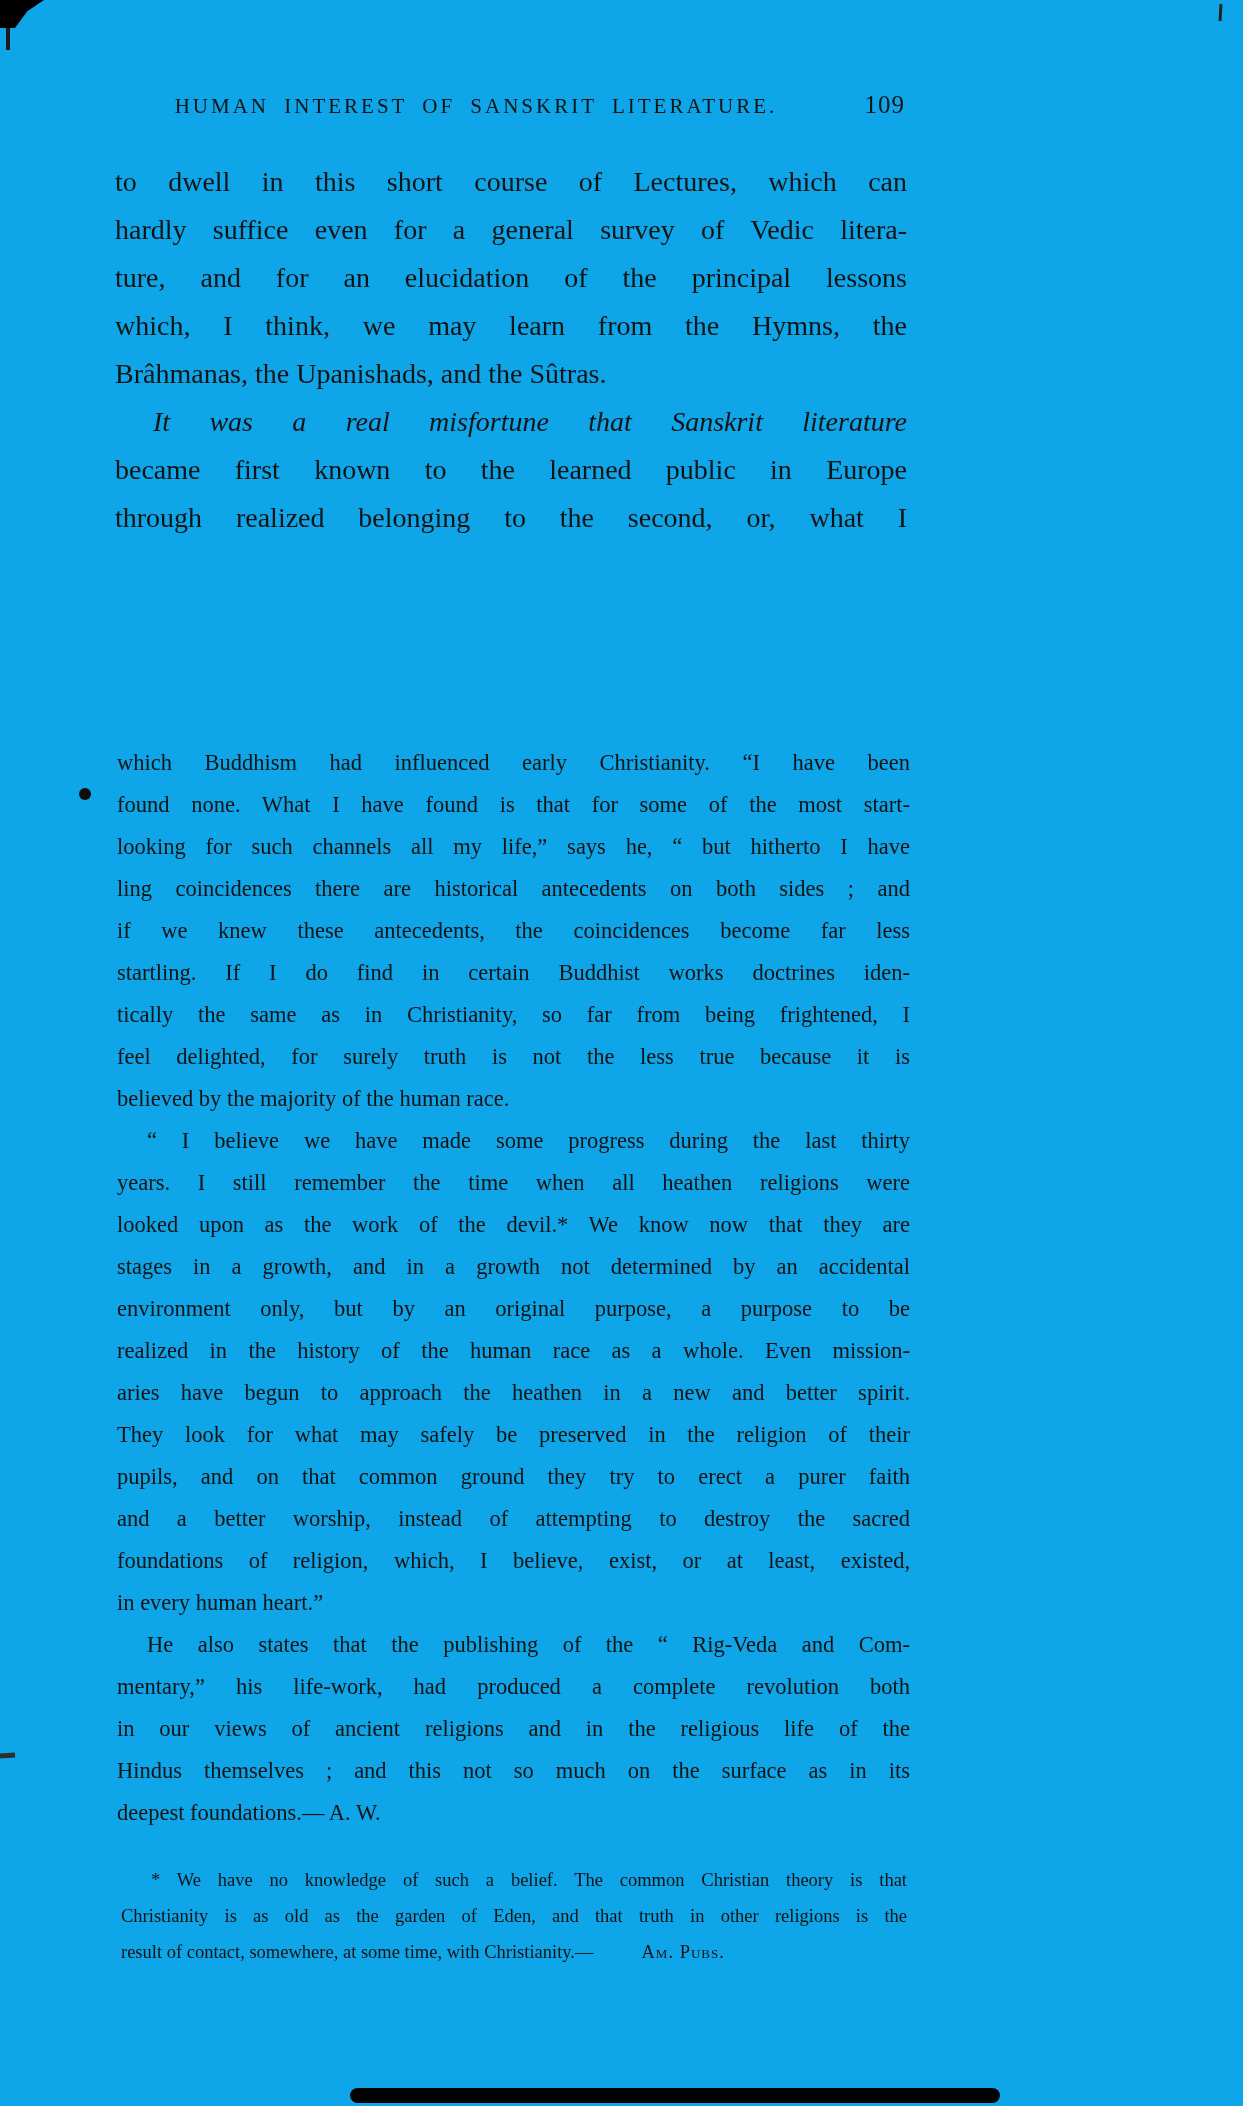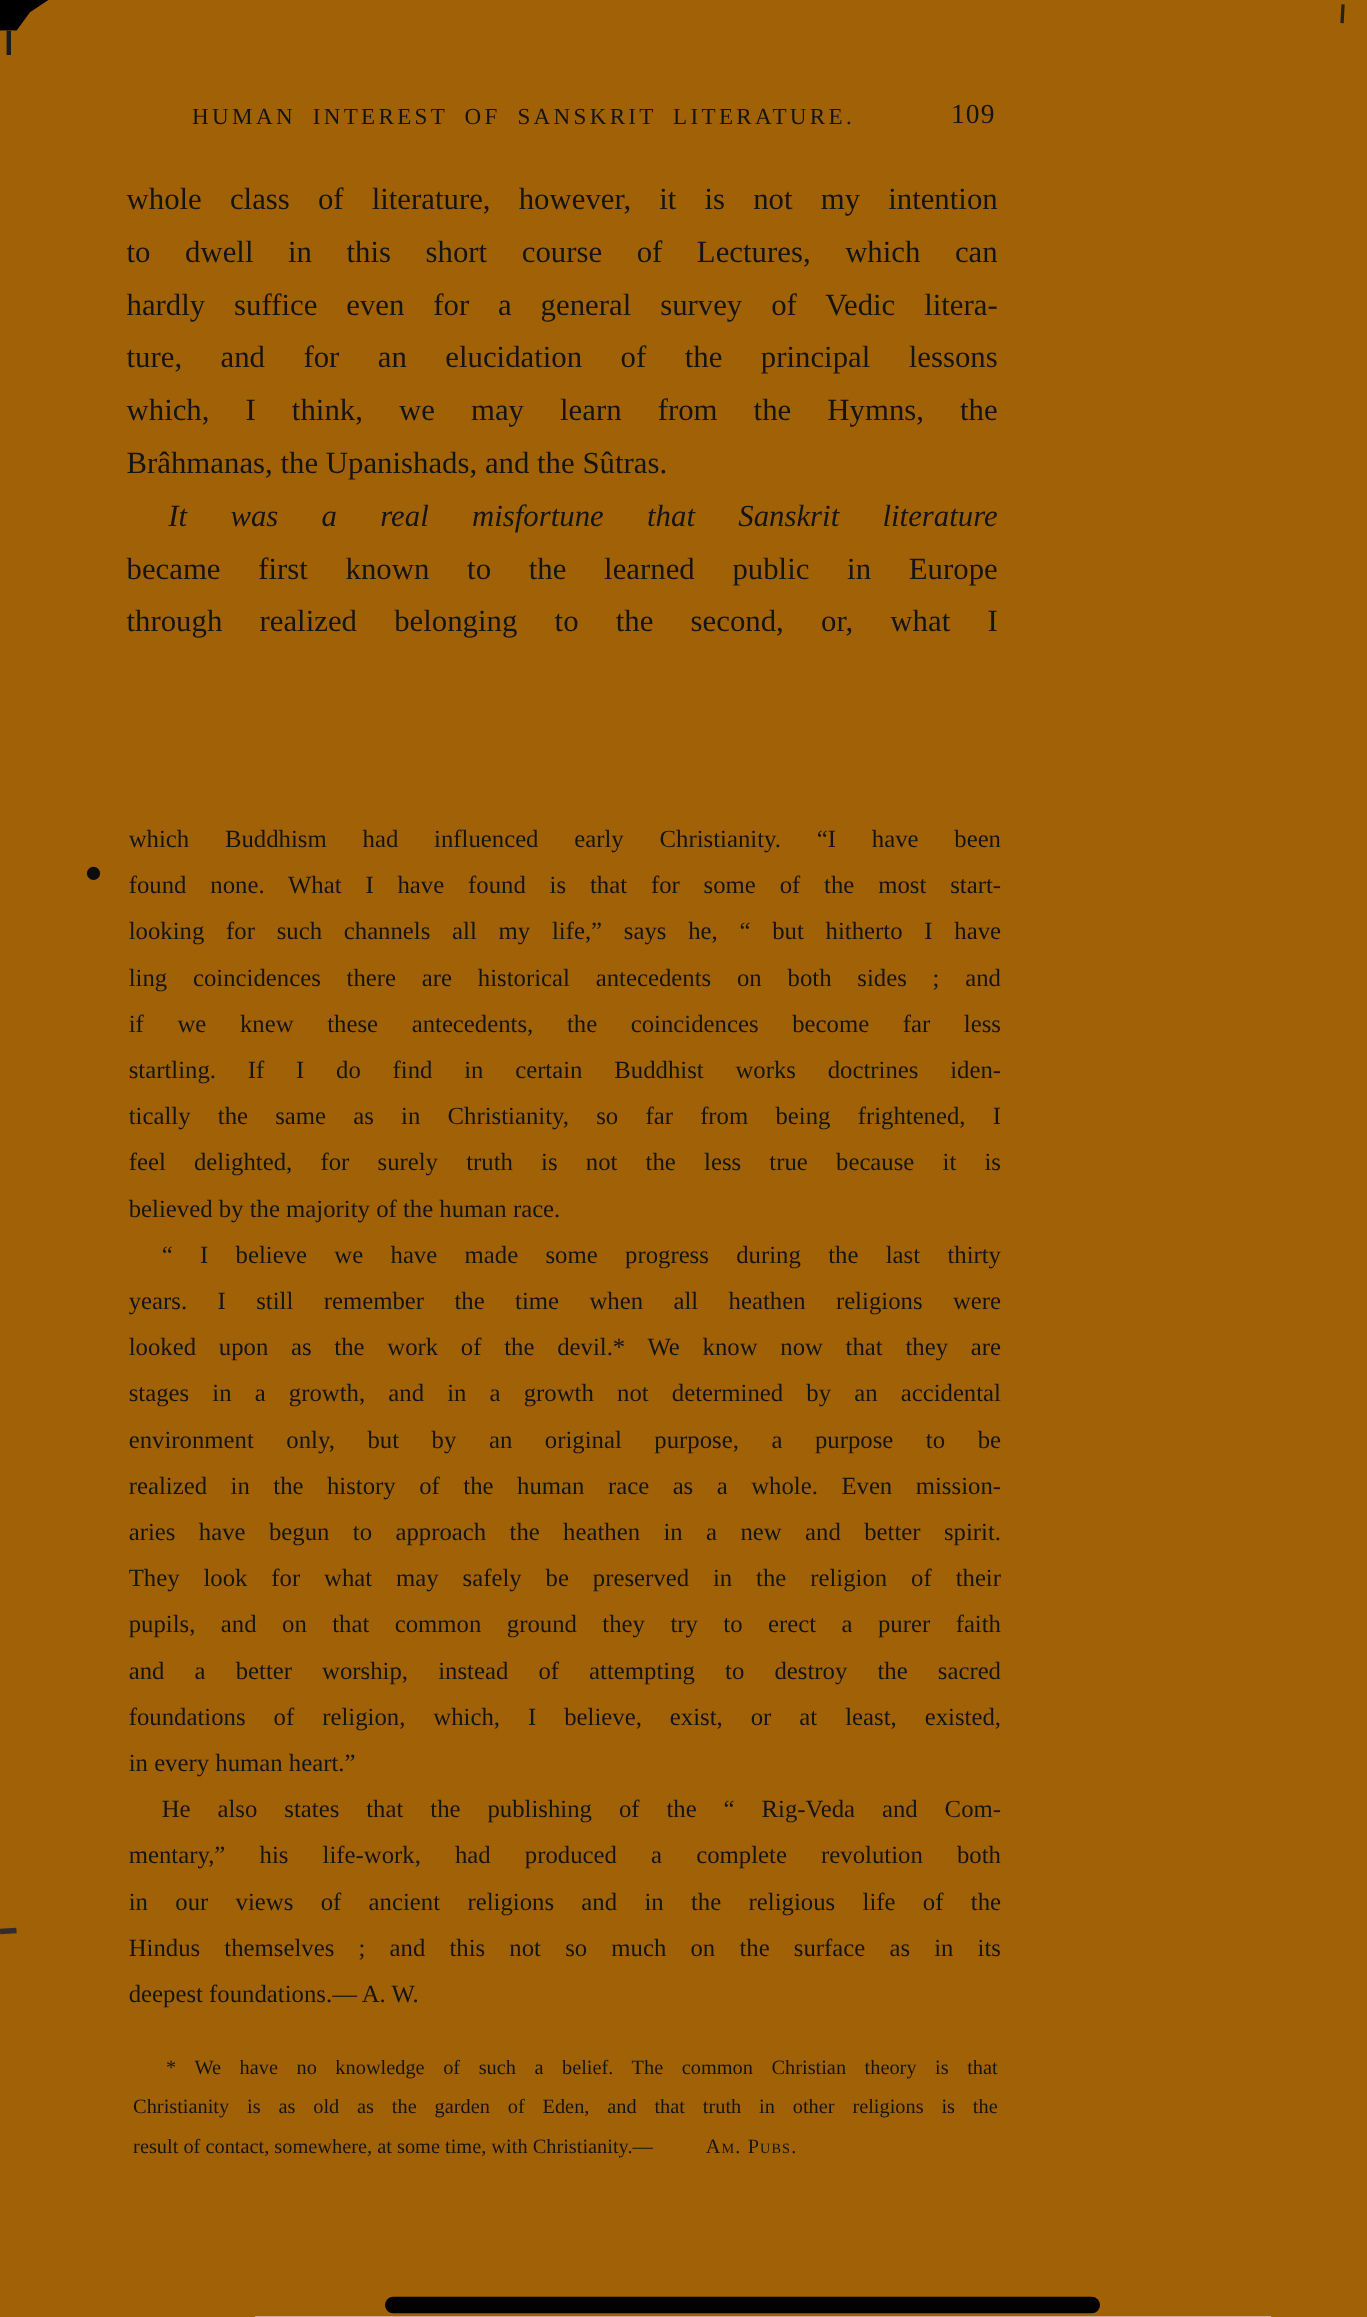--- a/index.html
+++ b/index.html
@@ -1,19 +1,19 @@
 <!DOCTYPE html>
 <html><head>
 <meta charset="utf-8">
 <style>
   html,body{margin:0;padding:0;background:#e8e8e8;}
   .page{
     position:relative;
     width:1243px;height:2106px;
-    background:#a16207;
+    background:#0ea5e9;
     margin:0 auto;
     overflow:hidden;
     color:#141414;
     font-family:"Liberation Serif", serif;
   }
   
   .header{position:absolute;left:115px;top:94px;width:792px;height:34px;}
   .header .title{
     position:absolute;left:0;right:70px;top:0;
     text-align:center;
@@ -70,21 +70,20 @@
   <div class="artifact margin-bullet"></div>
   <div class="artifact left-dash"></div>
   <div class="artifact bottom-bar"></div>
 
   <div class="header">
     <div class="title">HUMAN INTEREST OF SANSKRIT LITERATURE.</div>
     <div class="pagenum">109</div>
   </div>
 
   <div class="main">
-    <div class="line">whole class of literature, however, it is not my intention</div>
     <div class="line">to dwell in this short course of Lectures, which can</div>
     <div class="line">hardly suffice even for a general survey of Vedic litera-</div>
     <div class="line">ture, and for an elucidation of the principal lessons</div>
     <div class="line">which, I think, we may learn from the Hymns, the</div>
     <div class="line nojust">Brâhmanas, the Upanishads, and the Sûtras.</div>
     <div class="line indent">It was a real misfortune that Sanskrit literature</div>
     <div class="line">became first known to the learned public in Europe</div>
     <div class="line">through realized belonging to the second, or, what I</div>
   </div>
 

